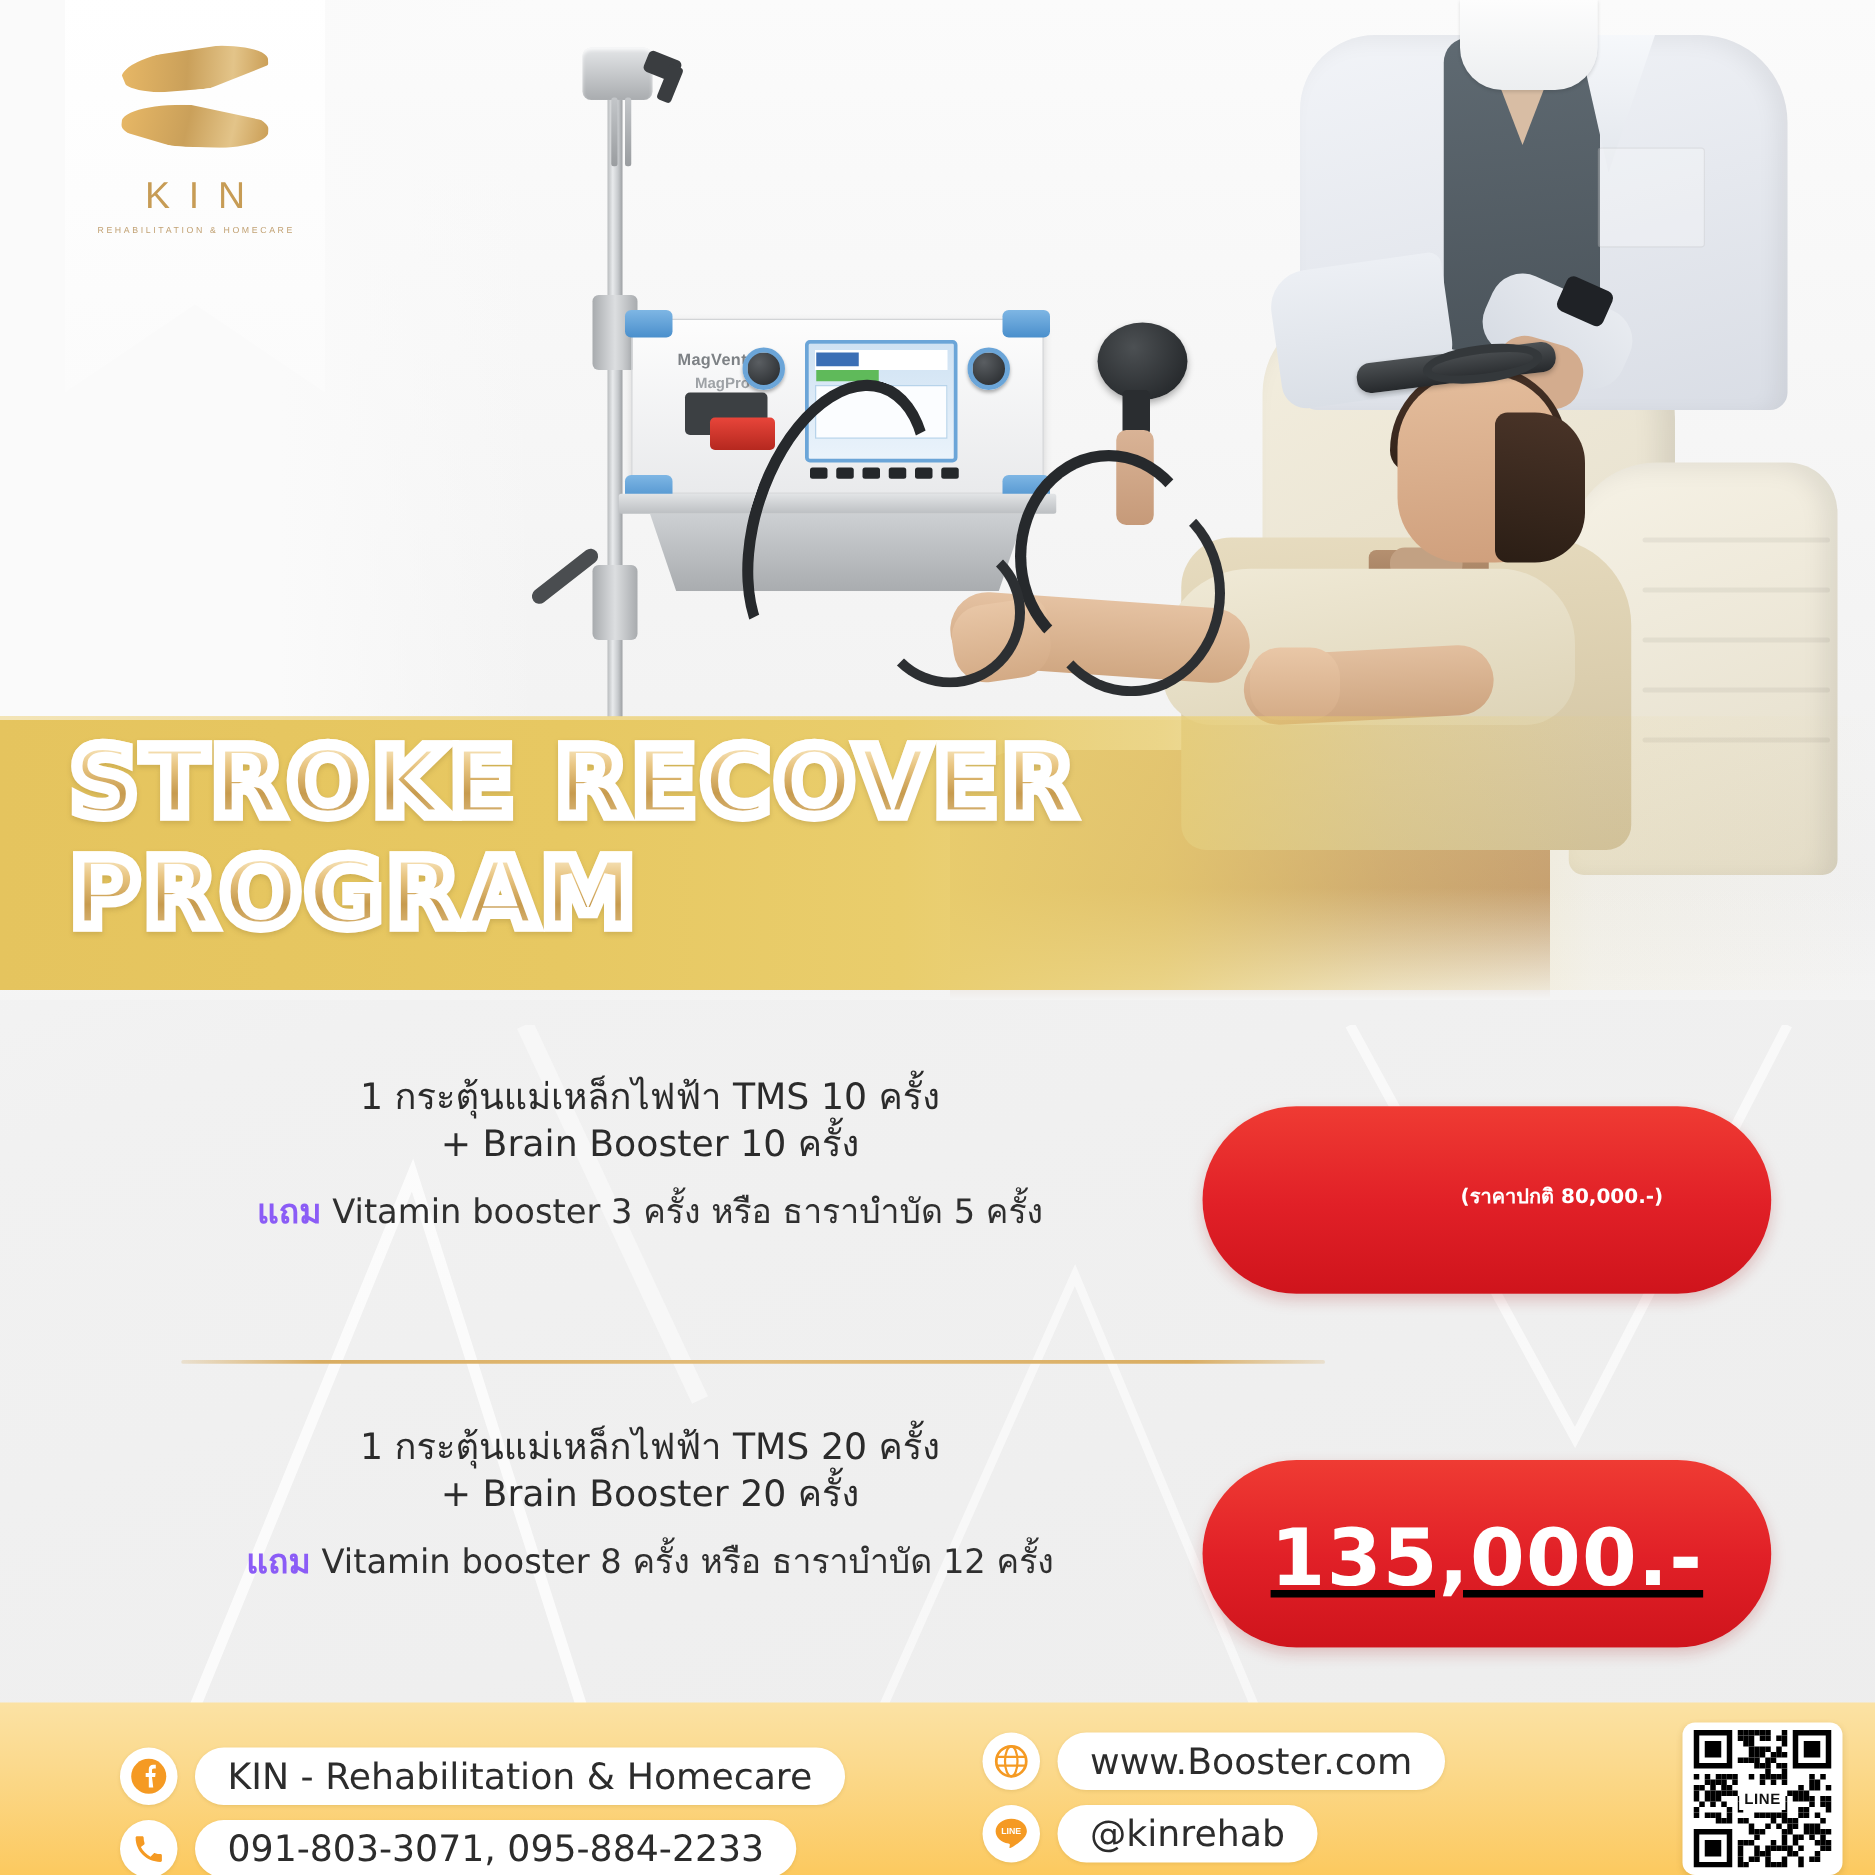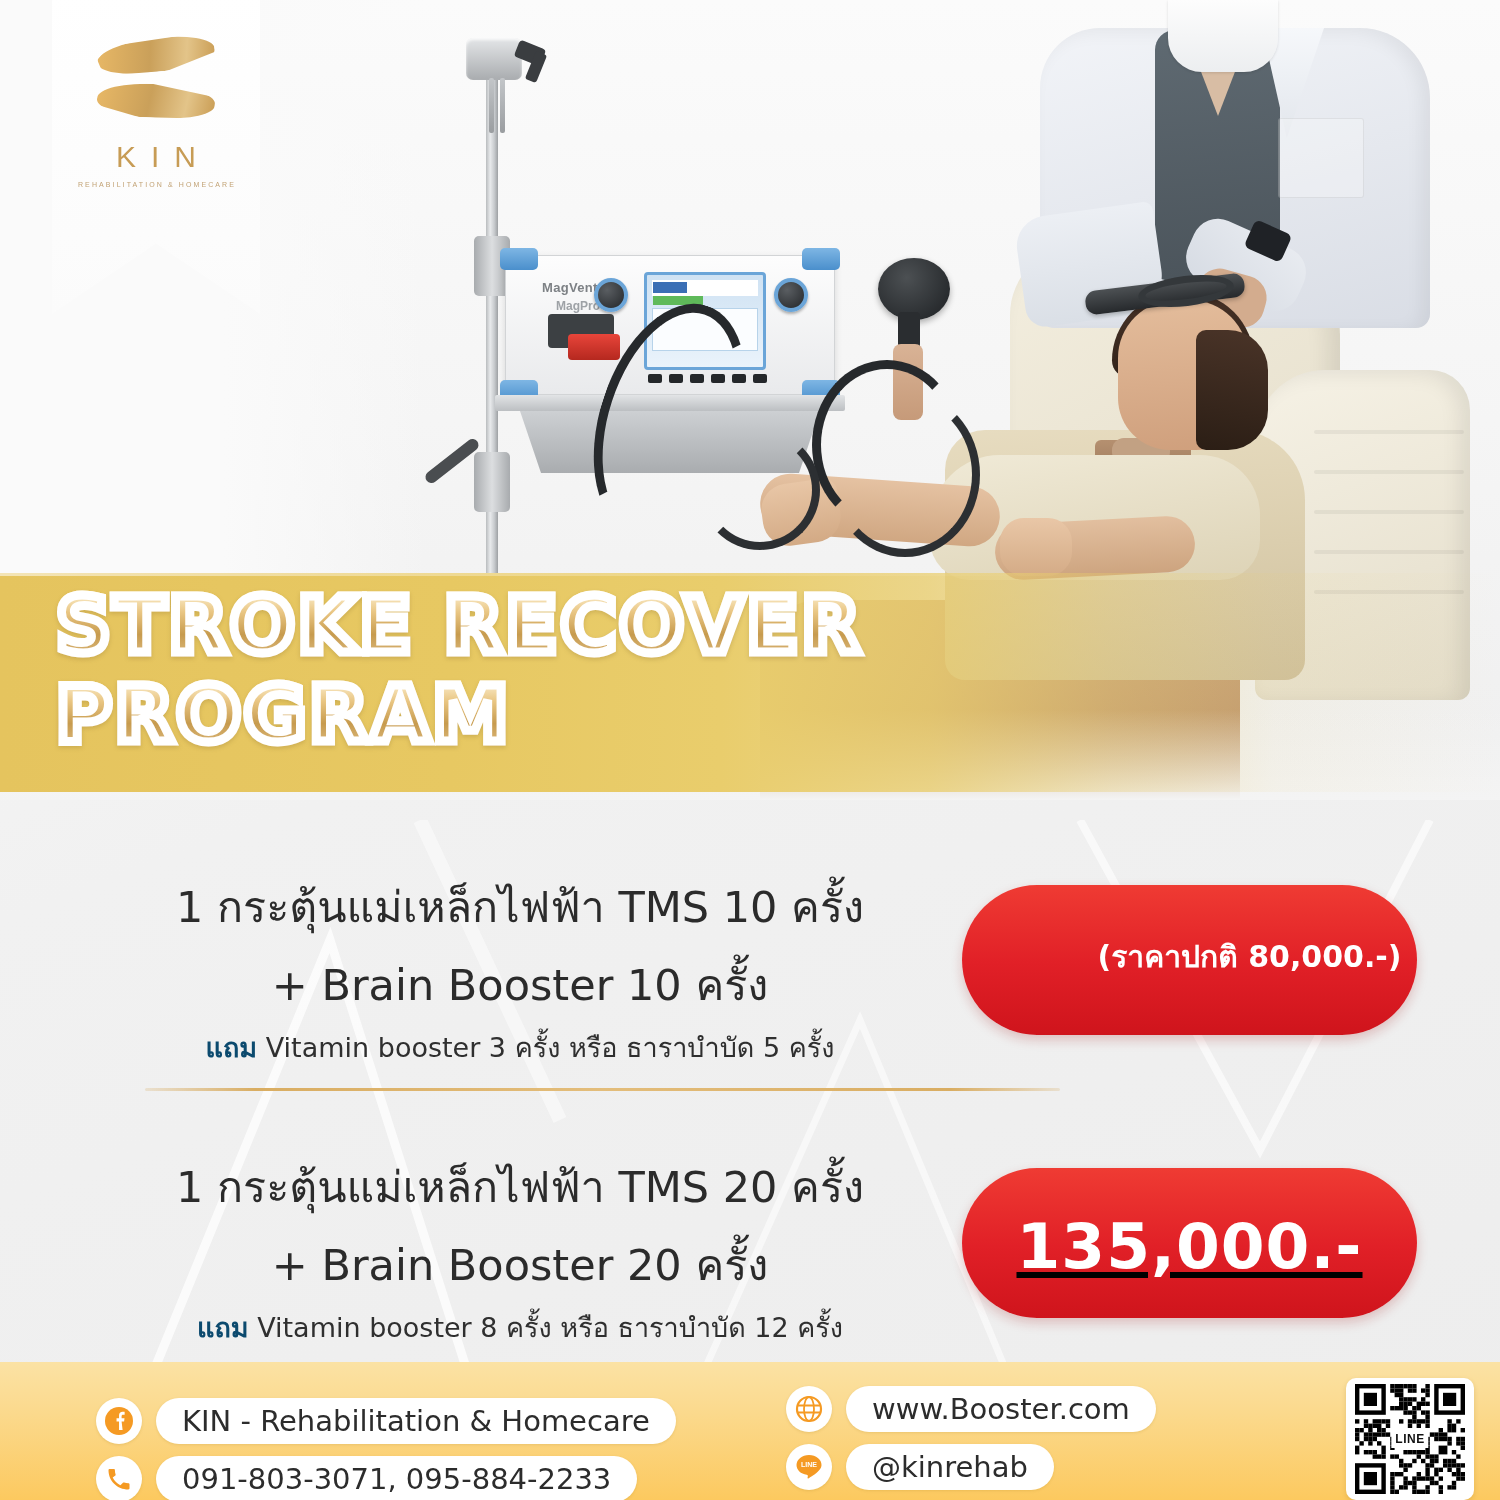--- a/index.html
+++ b/index.html
@@ -219,45 +219,44 @@
     filter:drop-shadow(0 2px 2px rgba(120,90,30,.22));
     display:block;
   }
   .title-line + .title-line { margin-top:14px; }
 
   
   .pkg { position:absolute; left:0; width:1500px; }
   .pkg-text { position:absolute; left:120px; width:800px; text-align:center; }
   .pkg-l1, .pkg-l2 {
     font-family:"DejaVu Sans","Liberation Sans",sans-serif;
-    font-size:43px; color:#2b2b2b; font-weight:500; line-height:1.32;
+    font-size:29px; color:#2b2b2b; font-weight:500; line-height:1.32;
     white-space:nowrap;
-    margin-top:21px;
   }
   .pkg-free {
     margin-top:12px; font-size:27px; color:#2f2f2f; font-weight:500;
     font-family:"DejaVu Sans","Liberation Sans",sans-serif; white-space:nowrap;
   }
-  .pkg-free .free-kw { color:#0c4a6e; font-weight:bold; }
+  .pkg-free .free-kw { color:#8b5cf6; font-weight:bold; }
 
   .price-badge {
     position:absolute; width:455px; height:150px;
     background:linear-gradient(180deg,#ef3b33 0%,#e12027 52%,#cf141c 100%);
     border-radius:75px;
     box-shadow:0 5px 12px rgba(160,20,20,.22);
     display:flex; flex-direction:column; align-items:center; justify-content:center;
   }
   .price-main {
     font-family:"DejaVu Sans","Liberation Sans",sans-serif;
     font-size:63px; font-weight:bold; color:#ffffff; letter-spacing:1px;
     line-height:1; margin-top:6px;
   }
   .price-old {
     font-family:"DejaVu Sans","Liberation Sans",sans-serif;
-    font-size:30px; font-weight:bold; color:#ffffff;
+    font-size:16px; font-weight:bold; color:#ffffff;
     margin-top:-8px; margin-left:120px; white-space:nowrap;
   }
 
   .divider {
     position:absolute; left:145px; top:1088px; width:915px; height:3px;
     background:linear-gradient(90deg,rgba(214,176,110,.25),#d9ad62 12%,#e3bd7b 50%,#d9ad62 88%,rgba(214,176,110,.25));
     border-radius:2px;
   }
 
   

